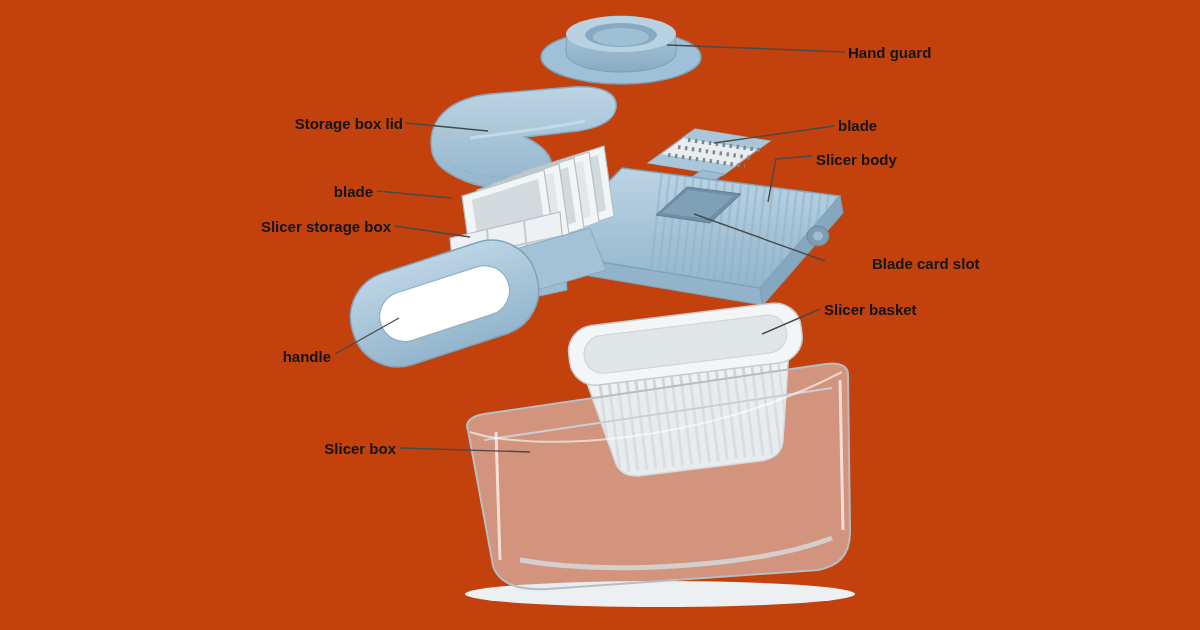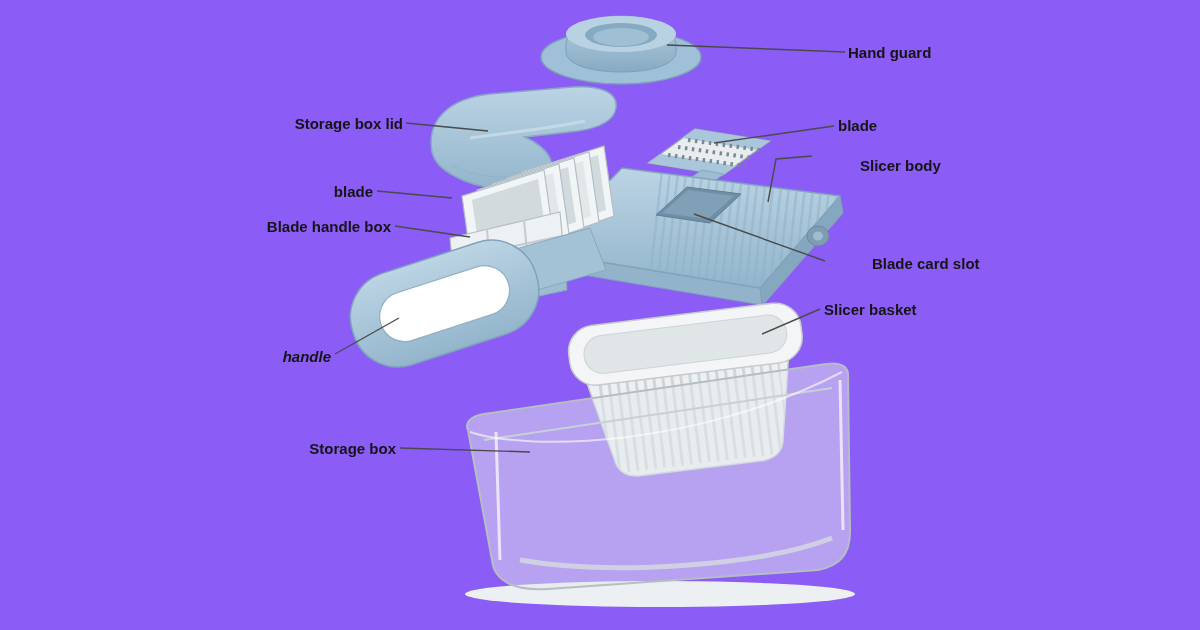--- a/index.html
+++ b/index.html
@@ -1,18 +1,18 @@
 <!DOCTYPE html>
 <html><head>
 <meta charset="utf-8">
 <style>
   html,body { margin:0; padding:0; background:#ffffff; }
   .stage {
     position:relative; width:1200px; height:630px;
-    background:#8b5cf6; overflow:hidden;
+    background:#c2410c; overflow:hidden;
     font-family:"Liberation Sans", sans-serif;
   }
   .lbl {
     position:absolute;
     font-size:15px; font-weight:700; color:#151515;
     white-space:nowrap; line-height:18px;
   }
   .lbl.right-side { text-align:left; }
   .lbl.left-side  { text-align:center; }
   svg.art { position:absolute; left:0; top:0; }
@@ -143,27 +143,27 @@
       <path d="M400,448 L530,452"></path>
     </g>
   </svg>
 
   <span class="lbl right-side" style="left:848px; top:44px;">Hand guard</span>
 
   <span class="lbl left-side" style="right:797px; top:115px;">Storage box lid</span>
 
   <span class="lbl right-side" style="left:838px; top:117px;">blade</span>
 
-  <span class="lbl right-side" style="left:816px; top:157px;margin-left:44px;">Slicer body</span>
+  <span class="lbl right-side" style="left:816px; top:151px;">Slicer body</span>
 
   <span class="lbl left-side" style="right:827px; top:183px;">blade</span>
 
-  <span class="lbl left-side" style="right:809px; top:218px;">Blade handle box</span>
+  <span class="lbl left-side" style="right:809px; top:218px;">Slicer storage box</span>
 
   <span class="lbl right-side" style="left:829px; top:255px;margin-left:43px;">Blade card slot</span>
 
   <span class="lbl right-side" style="left:824px; top:301px;">Slicer basket</span>
 
-  <span class="lbl left-side" style="right:869px; top:348px;font-style:italic;">handle</span>
+  <span class="lbl left-side" style="right:869px; top:348px;">handle</span>
 
-  <span class="lbl left-side" style="right:804px; top:440px;">Storage box</span>
+  <span class="lbl left-side" style="right:804px; top:440px;">Slicer box</span>
 
 </div>
 
 </body></html>

